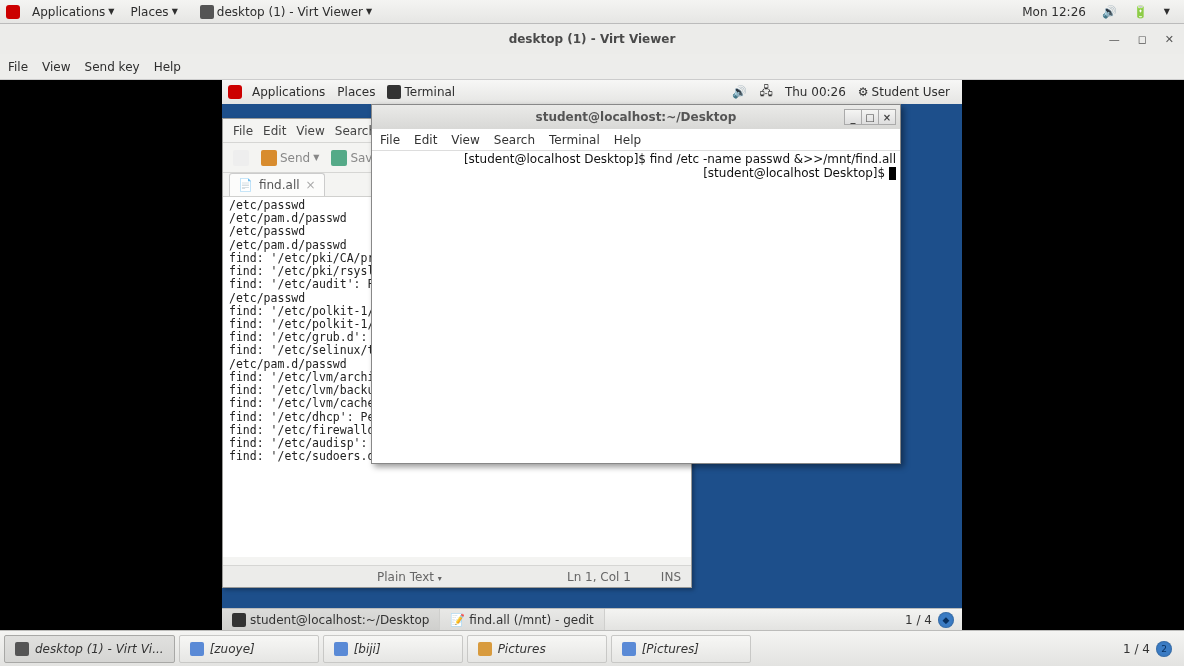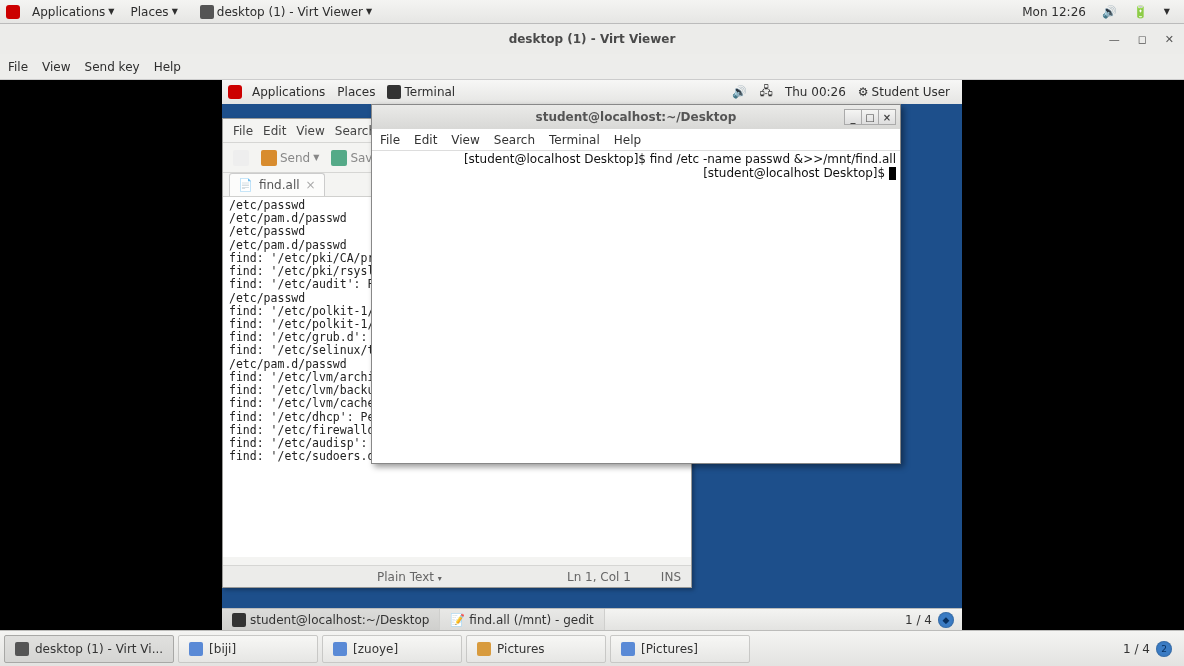--- a/index.html
+++ b/index.html
@@ -58,21 +58,21 @@
 
 .inner-bottom { position:absolute; bottom:0; width:100%; height:22px; background:linear-gradient(#f4f4f2,#e3e3e1); border-top:1px solid #bcbcba; display:flex; align-items:center; font-size:11px; color:#333; }
 .inner-bottom .taskbtn { padding:0 10px; height:100%; display:flex; align-items:center; gap:4px; border-right:1px solid #cfcfcd; background:linear-gradient(#e9e9e7,#dcdcda); }
 .inner-bottom .taskbtn.active { background:linear-gradient(#dcdcda,#cfcfcd); }
 .inner-bottom .spacer { flex:1; }
 .inner-bottom .ws { display:flex; align-items:center; gap:6px; padding:0 8px; }
 .circle { width:16px; height:16px; border-radius:50%; background:#3b7cc4; color:#083060; display:flex; align-items:center; justify-content:center; font-size:9px; box-shadow:inset 0 0 2px rgba(0,0,0,0.4); }
 
 
 .outer-bottom { height:36px; background:linear-gradient(#f4f4f2,#e3e3e1); border-top:1px solid #bcbcba; display:flex; align-items:center; padding:0 4px; gap:4px; font-size:11px; color:#333; }
-.outer-bottom .obtn { height:28px; padding:0 10px; border:1px solid #c8c8c6; border-radius:2px; background:linear-gradient(#f7f7f5,#e6e6e4); display:flex; align-items:center; gap:6px; min-width:140px; cursor:pointer; }
+.outer-bottom .obtn { height:28px; padding:0 10px; border:1px solid #c8c8c6; border-radius:2px; background:linear-gradient(#f7f7f5,#e6e6e4); display:flex; align-items:center; gap:6px; min-width:140px; cursor:pointer;font-style:italic; }
 .outer-bottom .obtn.active { background:linear-gradient(#e0e0de,#d5d5d3); border-color:#a8a8a6;}
 .outer-bottom .spacer { flex:1; }
 .ob-icon { width:14px; height:14px; background:#3b7cc4; display:inline-block; border-radius:2px; }
 .ob-icon.pdf{background:#d44;}
 .ob-icon.folder{background:#d89b3e;}
 .ob-icon.doc{background:#5a8ad6;}
 .ob-icon.vm{background:#555;}
 .ob-icon.pen{background:#c85;}
 .outer-bottom .ws { display:flex; align-items:center; gap:6px; padding:0 8px; }
 </style>
@@ -240,25 +240,25 @@
   </div>
 </div>
 
 <div class="outer-bottom">
   <div class="obtn active">
       <span class="ob-icon vm"></span>
       <span>desktop (1) - Virt Vi...</span>
     </div>
   <div class="obtn">
       <span class="ob-icon doc"></span>
+      <span>[zuoye]</span>
+    </div>
+  <div class="obtn">
+      <span class="ob-icon doc"></span>
       <span>[biji]</span>
-    </div>
-  <div class="obtn">
-      <span class="ob-icon doc"></span>
-      <span>[zuoye]</span>
     </div>
   <div class="obtn">
       <span class="ob-icon folder"></span>
       <span>Pictures</span>
     </div>
   <div class="obtn">
       <span class="ob-icon doc"></span>
       <span>[Pictures]</span>
     </div>
   <div class="spacer"></div>

